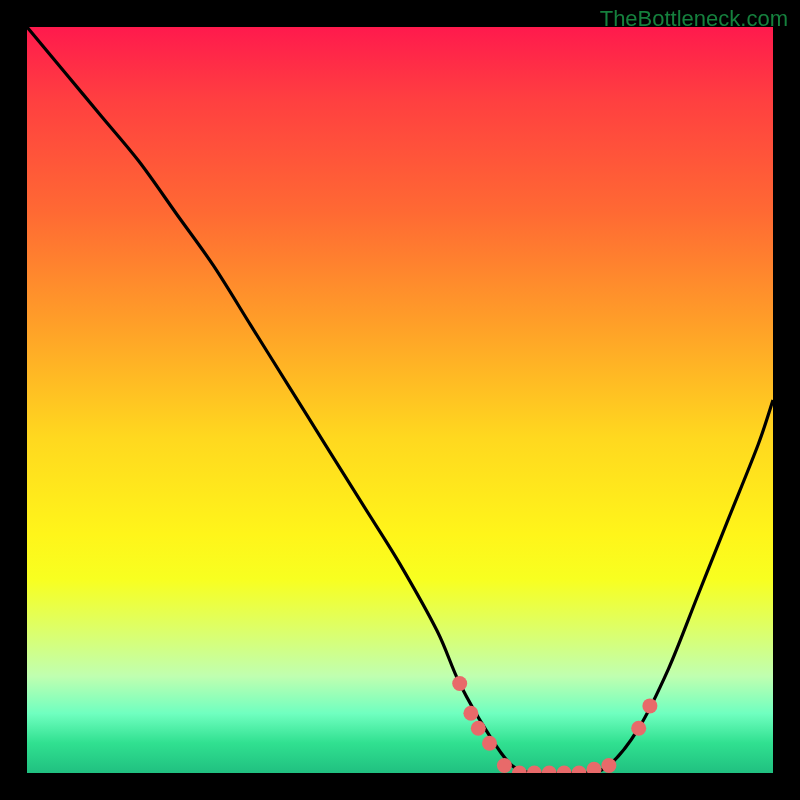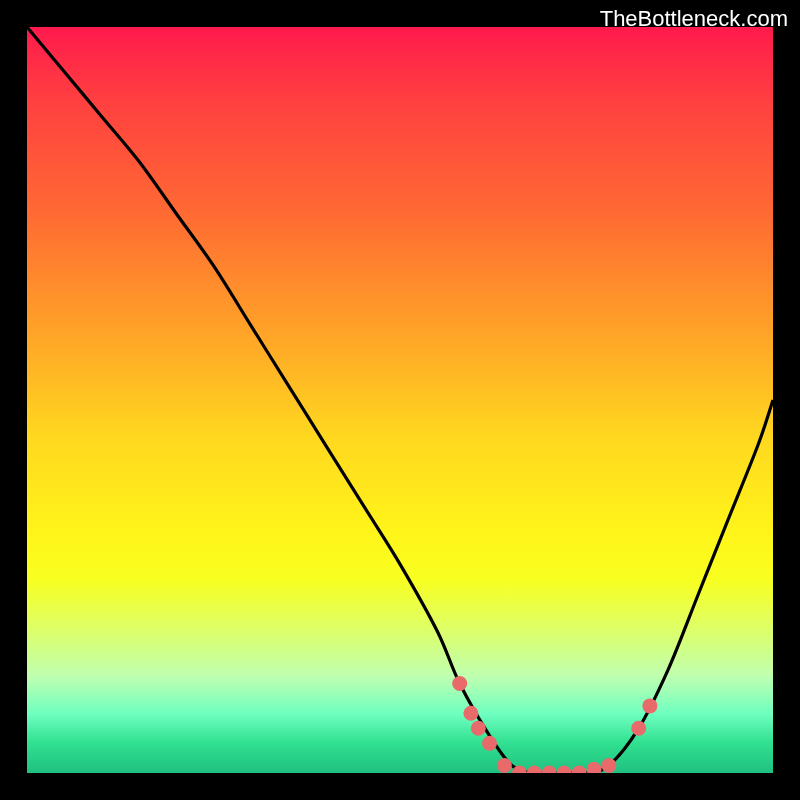--- a/index.html
+++ b/index.html
@@ -8,21 +8,21 @@
     background: #000;
     width: 800px;
     height: 800px;
     overflow: hidden;
     position: relative;
   }
   .watermark {
     position: absolute;
     top: 6px;
     right: 12px;
-    color: #ffffff;
+    color: #15803d;
     font-family: Arial, Helvetica, sans-serif;
     font-size: 22px;
     z-index: 10;
     user-select: none;
   }
   .plot-frame {
     position: absolute;
     left: 27px;
     top: 27px;
     width: 746px;

